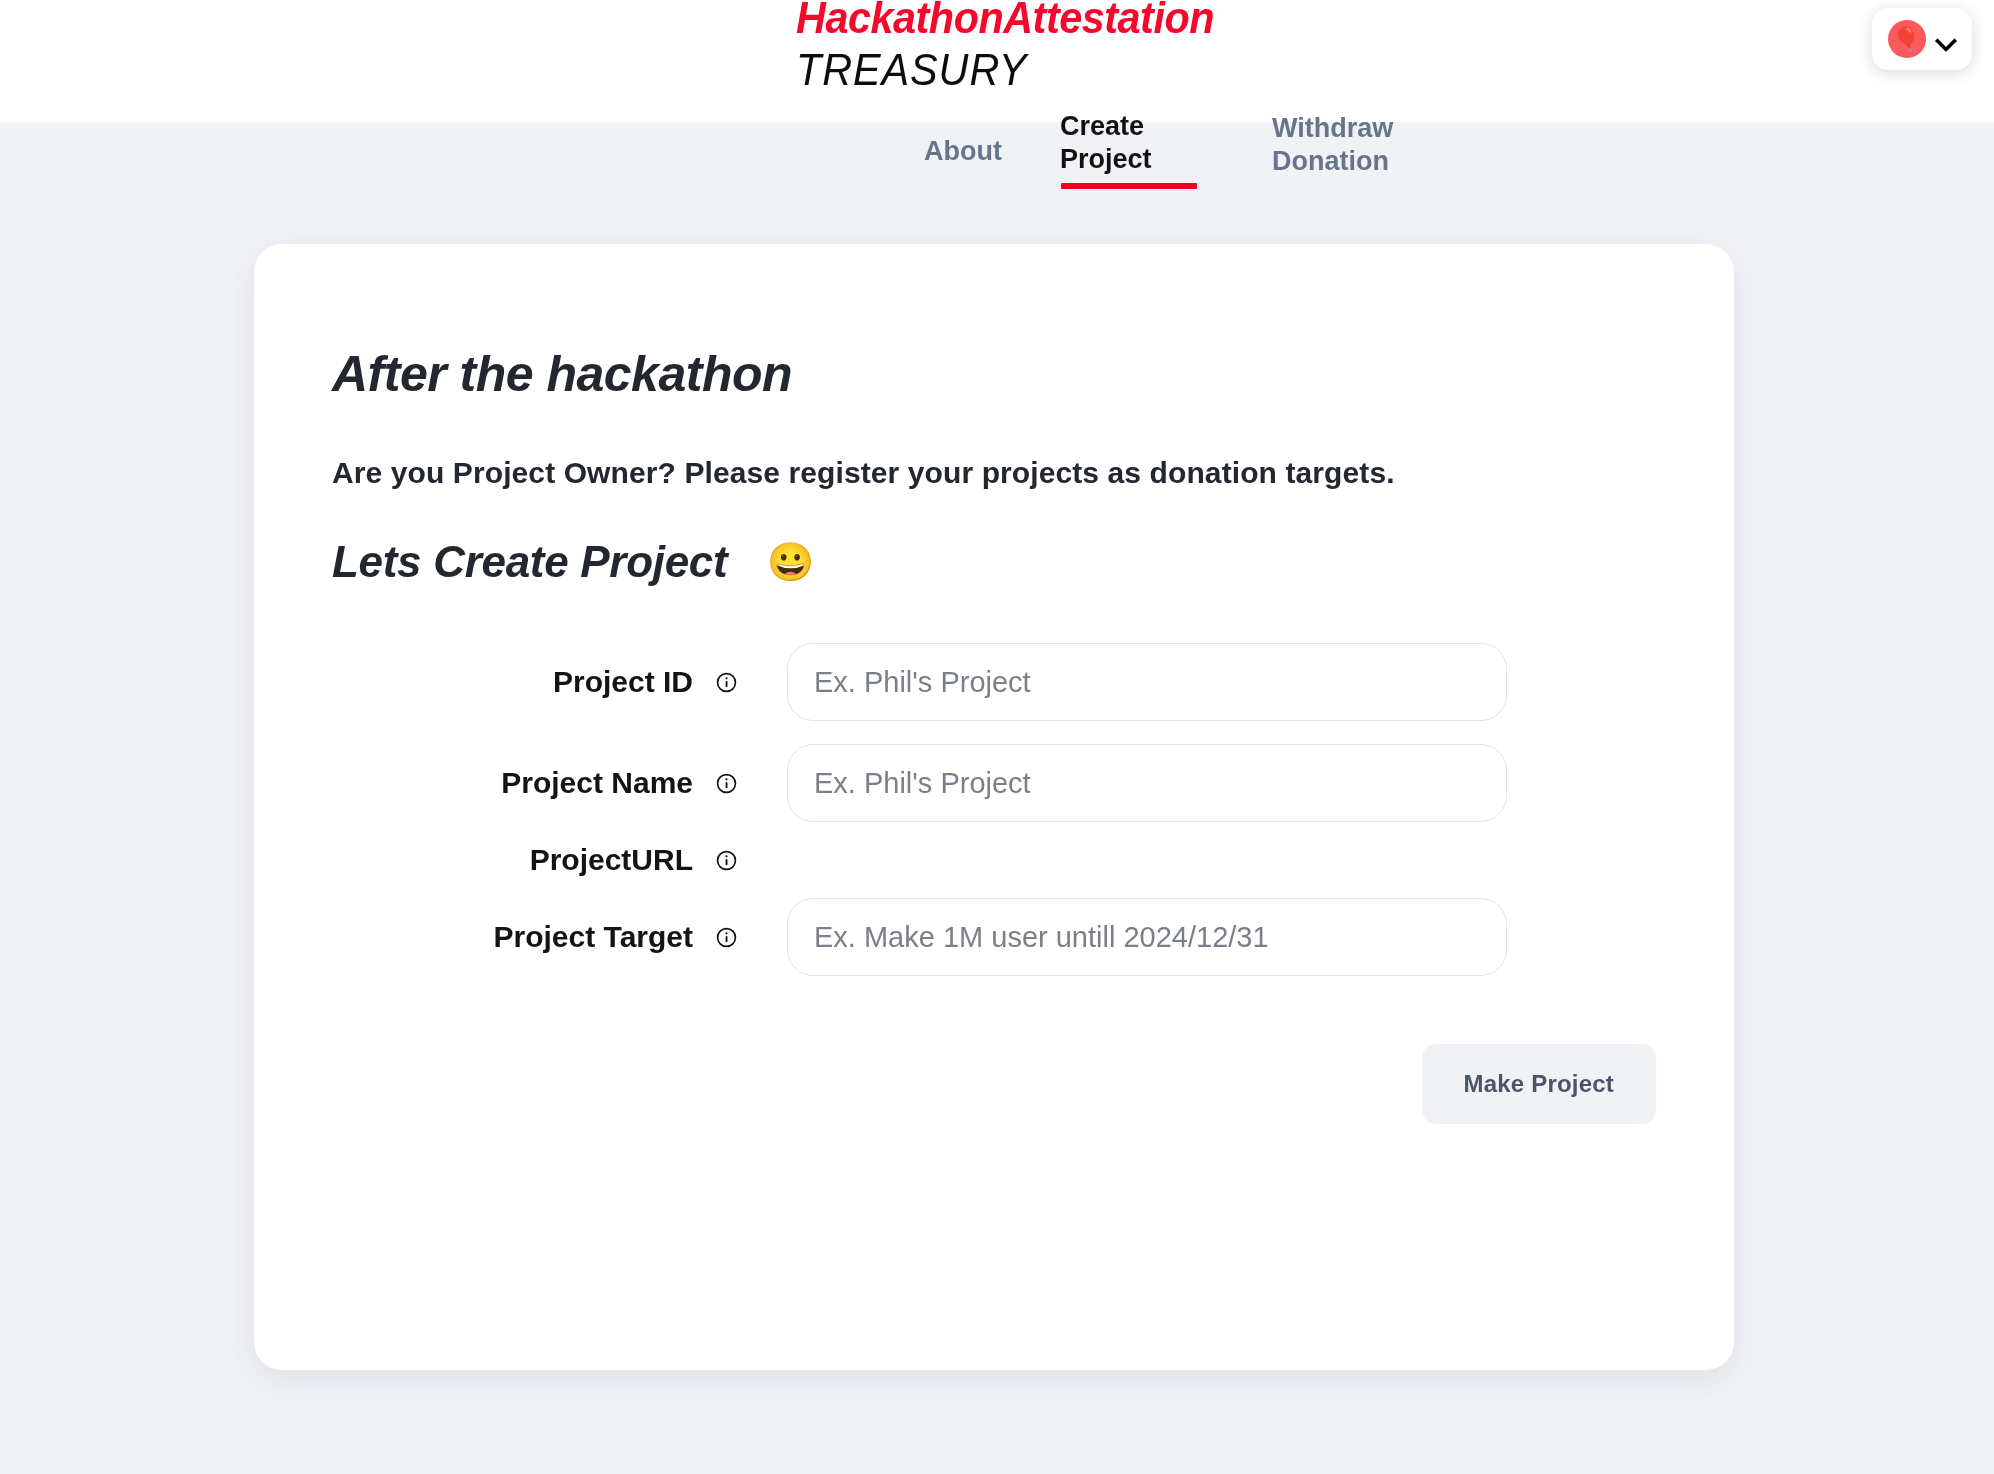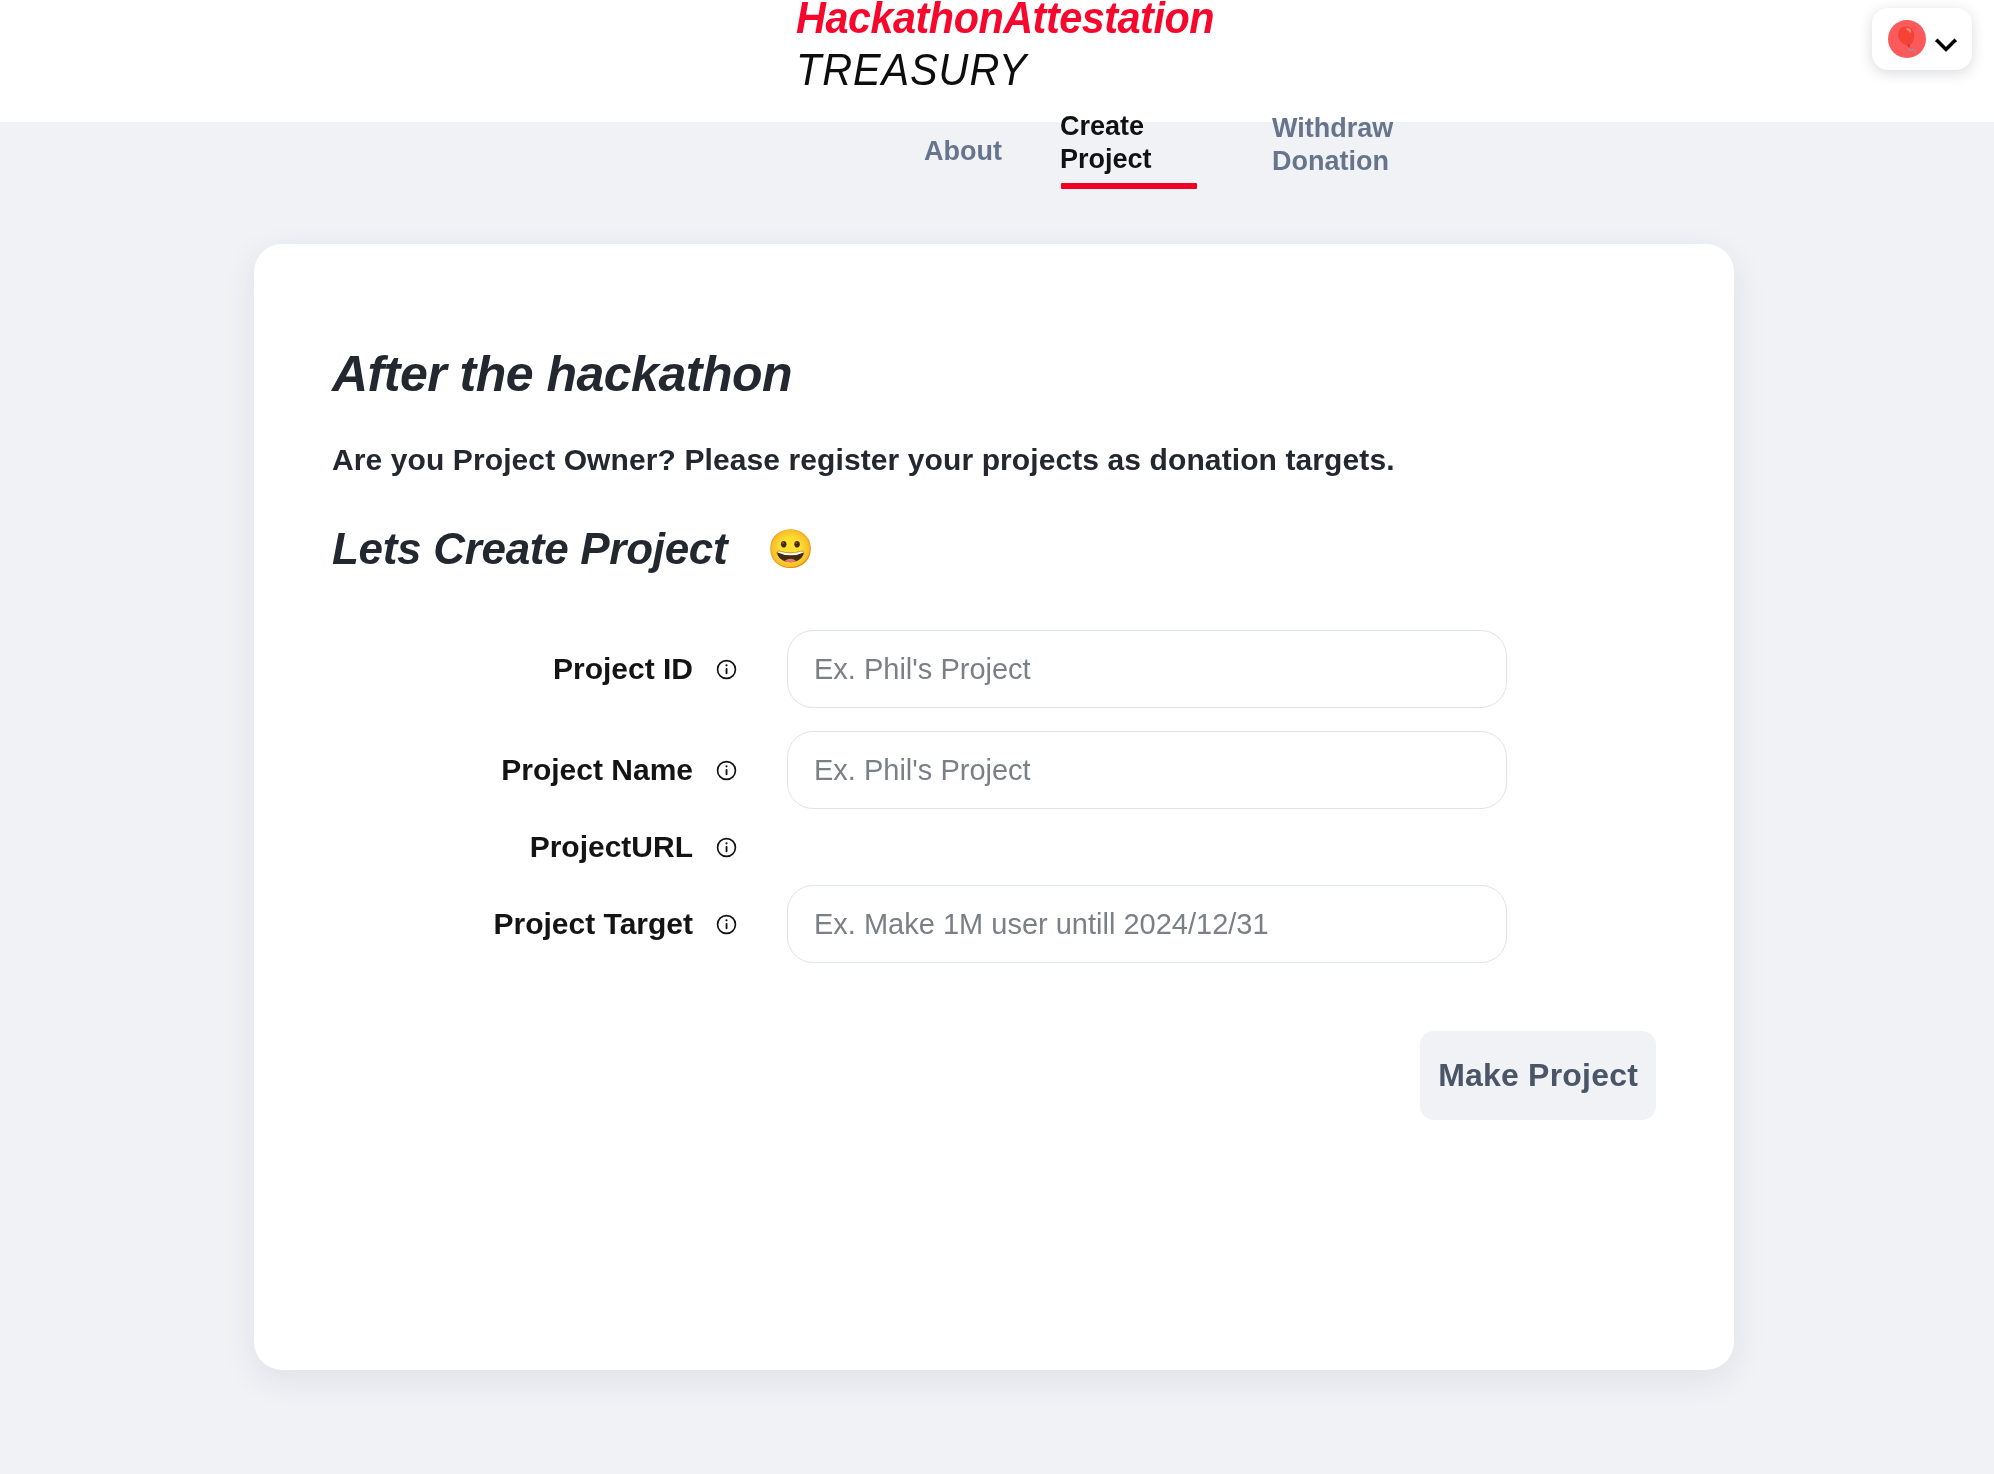--- a/index.html
+++ b/index.html
@@ -165,21 +165,21 @@
     color: #23272f;
     letter-spacing: -0.5px;
     margin-top: 33px;
   }
 
   .subtitle {
     font-family: "Liberation Sans Narrow", "Liberation Sans", sans-serif;
     font-weight: 700;
     font-size: 30px;
     color: #23272f;
-    margin-top: 40px;
+    margin-top: 53px;
     letter-spacing: 0.1px;
   }
 
   .section-heading {
     font-family: "Liberation Sans Narrow", "Liberation Sans", sans-serif;
     font-style: italic;
     font-weight: 700;
     font-size: 44px;
     color: #23272f;
     margin-top: 47px;
@@ -250,22 +250,22 @@
     margin-top: 68px;
   }
 
   .make-project-btn {
     background: #f0f2f6;
     color: #4a5568;
     border: none;
     border-radius: 14px;
     font-family: "Liberation Sans Narrow", "Liberation Sans", sans-serif;
     font-weight: 700;
-    font-size: 32px;
-    padding: 26px 18px;
+    font-size: 24px;
+    padding: 26px 42px;
     cursor: pointer;
     letter-spacing: 0.2px;
   }
 </style>
 </head>
 <body>
 
 <div class="header">
 
   <div class="brand">

